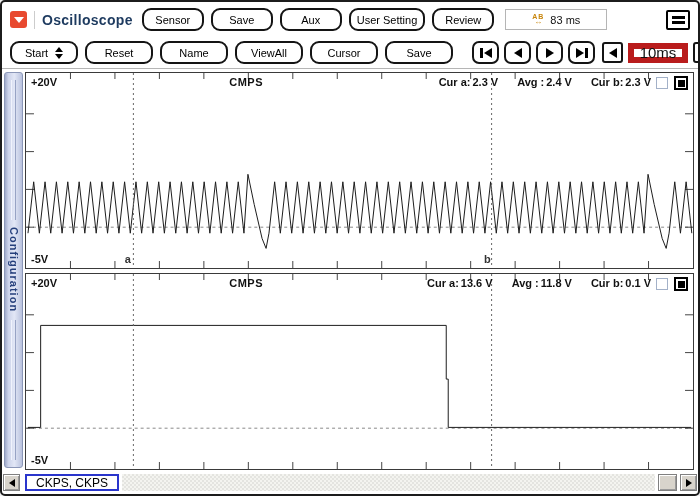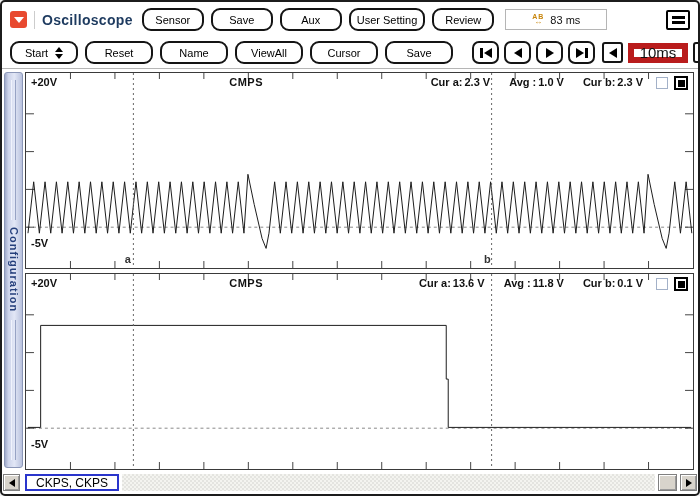--- a/index.html
+++ b/index.html
@@ -45,28 +45,28 @@
     background:linear-gradient(90deg,#9fa9c9 0,#ccd3ea 20%,#e2e7f6 55%,#b9c2de 100%);
     display:flex;flex-direction:column;align-items:center;cursor:pointer;height:396px;}
   .vtab .grip{flex:1;width:3px;margin:7px 0;border-left:1px solid #f0f3fc;border-right:1px solid #97a3c4;}
   .vtab .vlabel{writing-mode:vertical-rl;font-size:11px;font-weight:bold;color:#26407c;white-space:nowrap;letter-spacing:1px;}
   .channels{flex:1;display:flex;flex-direction:column;gap:4px;font-weight:bold;}
   .channel{height:197px;border:1px solid #3a3a3a;position:relative;background:#fff;box-sizing:border-box;}
   .plot{position:absolute;left:0;top:0;width:100%;height:100%;}
   .ch-header{position:absolute;top:2px;left:0;right:0;height:16px;font-size:11px;color:#111;pointer-events:none;}
   .v-top{position:absolute;left:5px;top:1px;}
   .ch-title{position:absolute;left:33%;top:1px;transform:translateX(-50%);letter-spacing:.5px;}
-  .readouts{position:absolute;right:48px;top:1px;display:flex;gap:17px;white-space:nowrap;}
+  .readouts{position:absolute;right:40px;top:1px;display:flex;gap:17px;white-space:nowrap;}
   .ro span{margin-right:2px;}
   .checks{position:absolute;right:5px;top:1px;display:flex;gap:6px;align-items:center;pointer-events:auto;}
   .cb-empty{width:12px;height:12px;border:1px solid #a3b1c8;background:#fff;box-sizing:border-box;cursor:pointer;}
   .cb-checked{width:14px;height:14px;border:2px solid #000;background:#fff;box-sizing:border-box;
     display:flex;align-items:center;justify-content:center;cursor:pointer;}
   .cb-fill{width:7px;height:7px;background:#000;}
-  .v-bottom{position:absolute;left:5px;bottom:19px;font-size:11px;color:#111;}
+  .v-bottom{position:absolute;left:5px;bottom:3px;font-size:11px;color:#111;}
   .cursor-label{position:absolute;bottom:3px;font-size:11px;color:#333;}
   
   .statusbar{display:flex;align-items:center;margin-top:3px;height:19px;padding:0 1px;gap:3px;}
   .sb-btn{width:17px;height:17px;background:#d8d4cc;border:1px solid #808080;
     box-shadow:inset 1px 1px 0 #fff,inset -1px -1px 0 #9a9a9a;display:flex;align-items:center;justify-content:center;
     padding:0;cursor:pointer;box-sizing:border-box;flex:none;}
   .tri-l-sm{width:0;height:0;border-top:4px solid transparent;border-bottom:4px solid transparent;border-right:6px solid #000;}
   .tri-r-sm{width:0;height:0;border-top:4px solid transparent;border-bottom:4px solid transparent;border-left:6px solid #000;}
   .sb-label{height:17px;box-sizing:border-box;border:2px solid #2a35cc;background:#fff;display:flex;align-items:center;
     padding:0 9px;font-size:12px;color:#000;white-space:nowrap;margin-left:2px;cursor:pointer;}
@@ -195,21 +195,21 @@
             <line x1="661" y1="154.2" x2="669" y2="154.2" stroke="#444"></line>
             <path d="M 2 160.2 L 7.7 108.8 L 13.4 160.2 L 19.1 108.8 L 24.8 160.2 L 30.5 108.8 L 36.2 160.2 L 41.9 108.8 L 47.6 160.2 L 53.3 108.8 L 59 160.2 L 64.7 108.8 L 70.4 160.2 L 76.1 108.8 L 81.8 160.2 L 87.5 108.8 L 93.2 160.2 L 98.9 108.8 L 104.6 160.2 L 110.3 108.8 L 116 160.2 L 121.7 108.8 L 127.4 160.2 L 133.1 108.8 L 138.8 160.2 L 144.5 108.8 L 150.2 160.2 L 155.9 108.8 L 161.6 160.2 L 167.3 108.8 L 173 160.2 L 178.7 108.8 L 184.4 160.2 L 190.1 108.8 L 195.8 160.2 L 201.5 108.8 L 207.2 160.2 L 212.9 108.8 L 218.6 160.2 L 222.6 101.3 L 228.9 131.5 L 236.8 165.5 L 240.8 175.4 L 243.7 160.2 L 249.4 108.8 L 255.1 160.2 L 260.8 108.8 L 266.5 160.2 L 272.2 108.8 L 277.9 160.2 L 283.6 108.8 L 289.3 160.2 L 295 108.8 L 300.7 160.2 L 306.4 108.8 L 312.1 160.2 L 317.8 108.8 L 323.5 160.2 L 329.2 108.8 L 334.9 160.2 L 340.6 108.8 L 346.3 160.2 L 352 108.8 L 357.7 160.2 L 363.4 108.8 L 369.1 160.2 L 374.8 108.8 L 380.5 160.2 L 386.2 108.8 L 391.9 160.2 L 397.6 108.8 L 403.3 160.2 L 409 108.8 L 414.7 160.2 L 420.4 108.8 L 426.1 160.2 L 431.8 108.8 L 437.5 160.2 L 443.2 108.8 L 448.9 160.2 L 454.6 108.8 L 460.3 160.2 L 466 108.8 L 471.7 160.2 L 477.4 108.8 L 483.1 160.2 L 488.8 108.8 L 494.5 160.2 L 500.2 108.8 L 505.9 160.2 L 511.6 108.8 L 517.3 160.2 L 523 108.8 L 528.7 160.2 L 534.4 108.8 L 540.1 160.2 L 545.8 108.8 L 551.5 160.2 L 557.2 108.8 L 562.9 160.2 L 568.6 108.8 L 574.3 160.2 L 580 108.8 L 585.7 160.2 L 591.4 108.8 L 597.1 160.2 L 602.8 108.8 L 608.5 160.2 L 614.2 108.8 L 619.9 160.2 L 623.9 101.3 L 630.1 131.5 L 638.1 165.5 L 642.1 175.4 L 645 160.2 L 650.7 108.8 L 656.4 160.2 L 662.1 108.8 L 667.8 160.2" fill="none" stroke="#1c1c1c" stroke-width="1"></path>
             <line x1="107.7" y1="0" x2="107.7" y2="195" stroke="#666" stroke-width="1" stroke-dasharray="2 3"></line>
             <line x1="467" y1="0" x2="467" y2="195" stroke="#666" stroke-width="1" stroke-dasharray="2 3"></line>
           </svg>
         <div class="ch-header">
           <span class="v-top">+20V</span>
           <span class="ch-title">CMPS</span>
           <div class="readouts">
             <span class="ro"><span>Cur a:</span><span>2.3 V</span></span>
-            <span class="ro"><span>Avg :</span><span>1.0 V</span></span>
+            <span class="ro"><span>Avg :</span><span>2.4 V</span></span>
             <span class="ro"><span>Cur b:</span><span>2.3 V</span></span>
           </div>
           <div class="checks">
             <span class="cb-empty"></span>
             <span class="cb-checked">
                 <span class="cb-fill"></span>
               </span>
           </div>
         </div>
         <span class="v-bottom">-5V</span>

